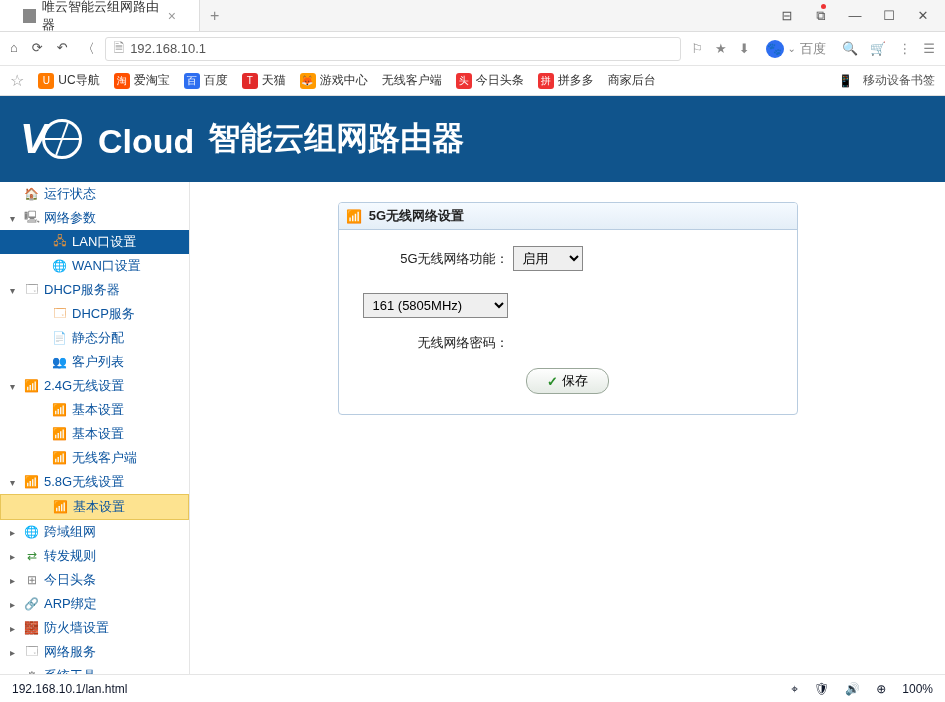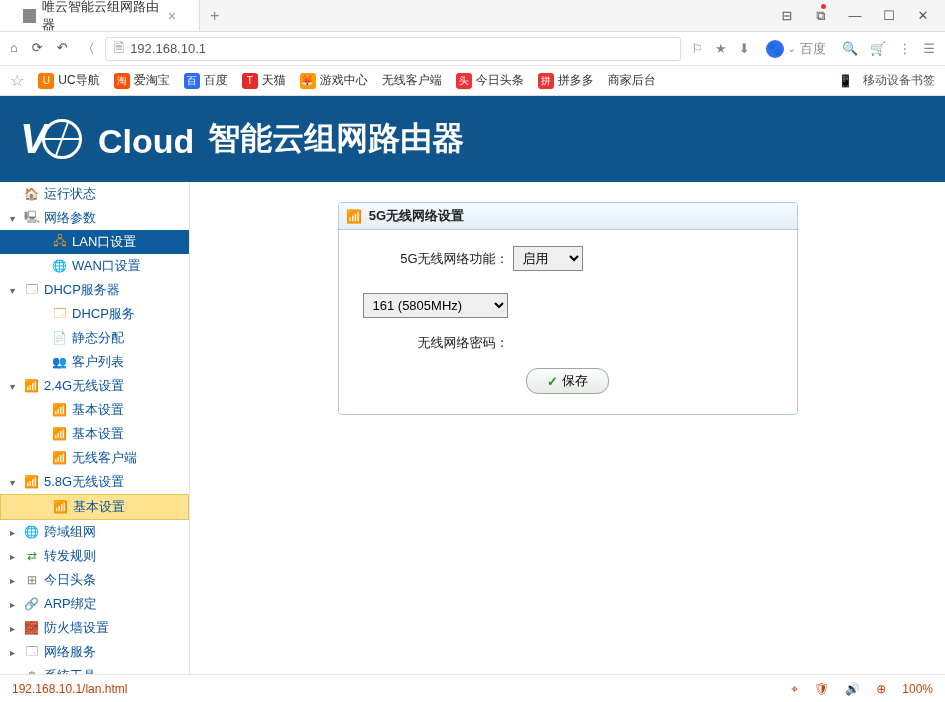--- a/index.html
+++ b/index.html
@@ -72,21 +72,21 @@
 select { background: #efefef; border:1px solid #888; }
 .sel-sm { width: 70px; }
 .sel-md { width: 145px; margin-top: 6px; }
 .sel-lg { width: 175px; }
 input.txt { width: 170px; }
 .btn-save { margin: 6px auto 0; display: flex; align-items:center; gap:4px; padding: 3px 20px; border: 1px solid #9aa89a; border-radius: 12px; background: linear-gradient(#fefefe,#e5ebe5); cursor:pointer; font-size:13px;}
 .btn-save .chk { color:#2a8e2a; font-weight:bold;}
 .chk-label { display:flex; align-items:center; gap:3px; font-size:13px; color:#222;}
 
 
-.statusbar { position:absolute; bottom:0; left:0; right:0; height: 28px; border-top: 1px solid #e5e5e5; display: flex; align-items: center; padding: 0 12px; font-size: 12px; color:#c2410c; background:#fff;}
+.statusbar { position:absolute; bottom:0; left:0; right:0; height: 28px; border-top: 1px solid #e5e5e5; display: flex; align-items: center; padding: 0 12px; font-size: 12px; color:#0f172a; background:#fff;}
 .status-right { margin-left:auto; display:flex; gap:16px; align-items:center;}
 </style>
 </head>
 <body>
 
 <div class="browser-tabs">
   <div class="tab">
     <span class="tab-icon"></span>
     <span>唯云智能云组网路由器</span>
     <span class="tab-close">×</span>

